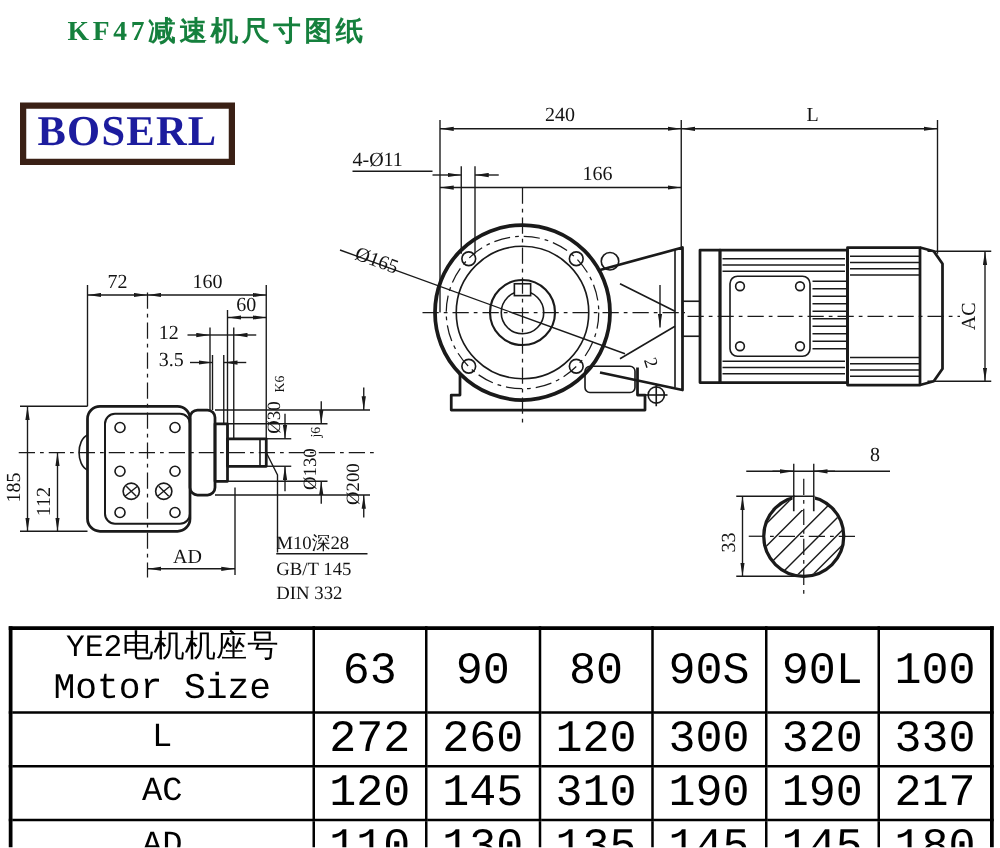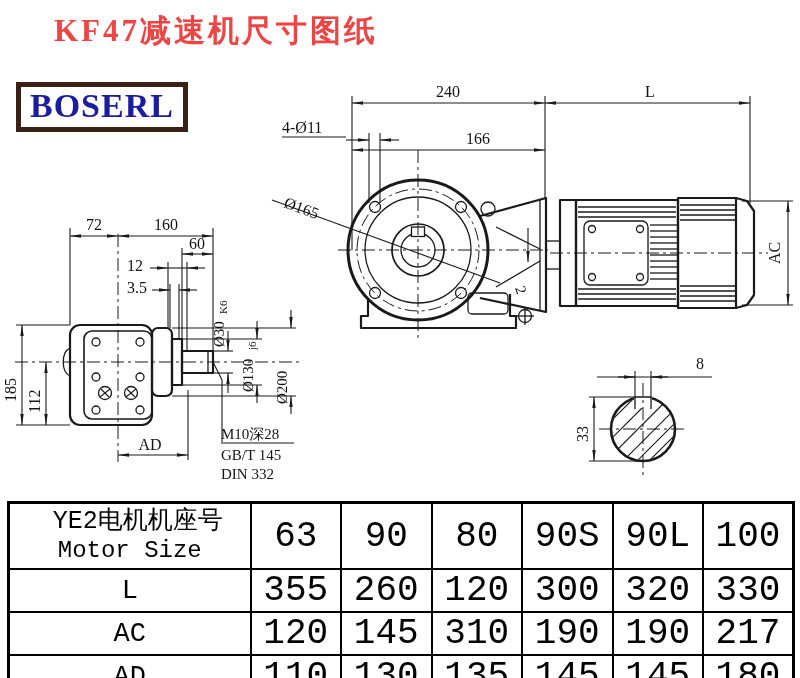--- a/index.html
+++ b/index.html
@@ -1,19 +1,19 @@
 <!DOCTYPE html>
 <html><head>
 <meta charset="utf-8">
 <style>
   html,body{margin:0;padding:0;background:#fff;}
   .canvas{position:relative;width:800px;height:678px;background:#fff;overflow:hidden;
           font-family:"Liberation Serif",serif;color:#111;}
-  .title{position:absolute;left:54px;top:10px;font-size:31px;font-weight:bold;
-         letter-spacing:3px;color:#ef4444;}
+  .title{position:absolute;left:54px;top:10px;font-size:22px;font-weight:bold;
+         letter-spacing:3px;color:#15803d;}
   .logo{position:absolute;left:16px;top:82px;border:5px solid #3a2015;background:#fff;
         padding:0px 9px 2px 9px;}
   .logo span{font-family:"Liberation Serif",serif;font-weight:bold;font-size:34px;
         color:#1c1c9e;letter-spacing:1px;text-align:center;}
   svg{position:absolute;left:0;top:0;}
   svg text{font-family:"Liberation Serif",serif;fill:#141414;}
   .ol{stroke:#1a1a1a;stroke-width:2.2;fill:none;stroke-linejoin:round;}
   .ol3{stroke:#1a1a1a;stroke-width:3;fill:#fff;}
   .tl{stroke:#1a1a1a;stroke-width:1.3;fill:none;}
   .dim{stroke:#1a1a1a;stroke-width:1.1;fill:none;}
@@ -22,21 +22,21 @@
   .dt{font-size:16px;}
   .dts{font-size:15px;}
   .tol{font-size:11px;}
   .tblwrap{position:absolute;left:7px;top:501px;width:788px;}
   table{border-collapse:collapse;width:788px;table-layout:fixed;border:3px solid #000;}
   td{border:2px solid #000;text-align:center;vertical-align:middle;
      font-family:"Liberation Mono",monospace;font-size:36px;padding:0;height:36px;color:#000;}
   tr.hdr td{height:64px;}
   td.lab{font-size:27px;}
   .h1{font-size:25px;line-height:1.2;font-family:"Liberation Mono",monospace;padding-left:16px;}
-  .h2{font-size:24px;line-height:1.2;font-family:"Liberation Mono",monospace;}
+  .h2{font-size:29px;line-height:1.2;font-family:"Liberation Mono",monospace;}
 </style>
 </head>
 <body>
 
 <div class="canvas">
 
   <div class="title">KF47减速机尺寸图纸</div>
 
   <div class="logo">
     <span>BOSERL</span>
@@ -287,21 +287,21 @@
         </td>
         <td>63</td>
         <td>90</td>
         <td>80</td>
         <td>90S</td>
         <td>90L</td>
         <td>100</td>
       </tr>
       <tr>
         <td class="lab">L</td>
-        <td>355</td>
+        <td>272</td>
         <td>260</td>
         <td>120</td>
         <td>300</td>
         <td>320</td>
         <td>330</td>
       </tr>
       <tr>
         <td class="lab">AC</td>
         <td>120</td>
         <td>145</td>

